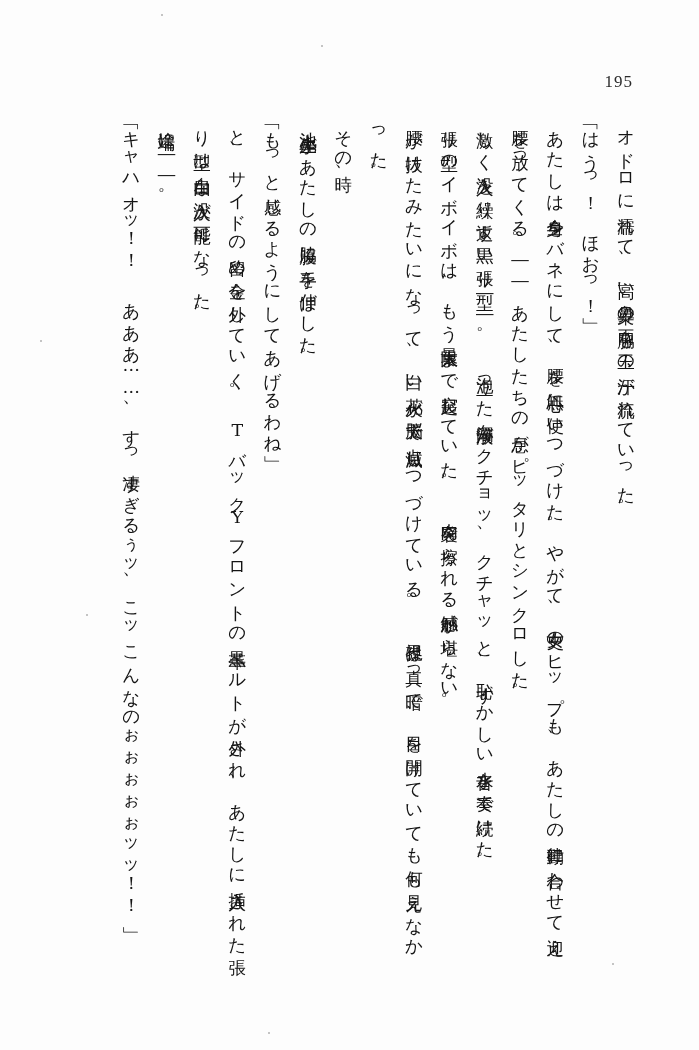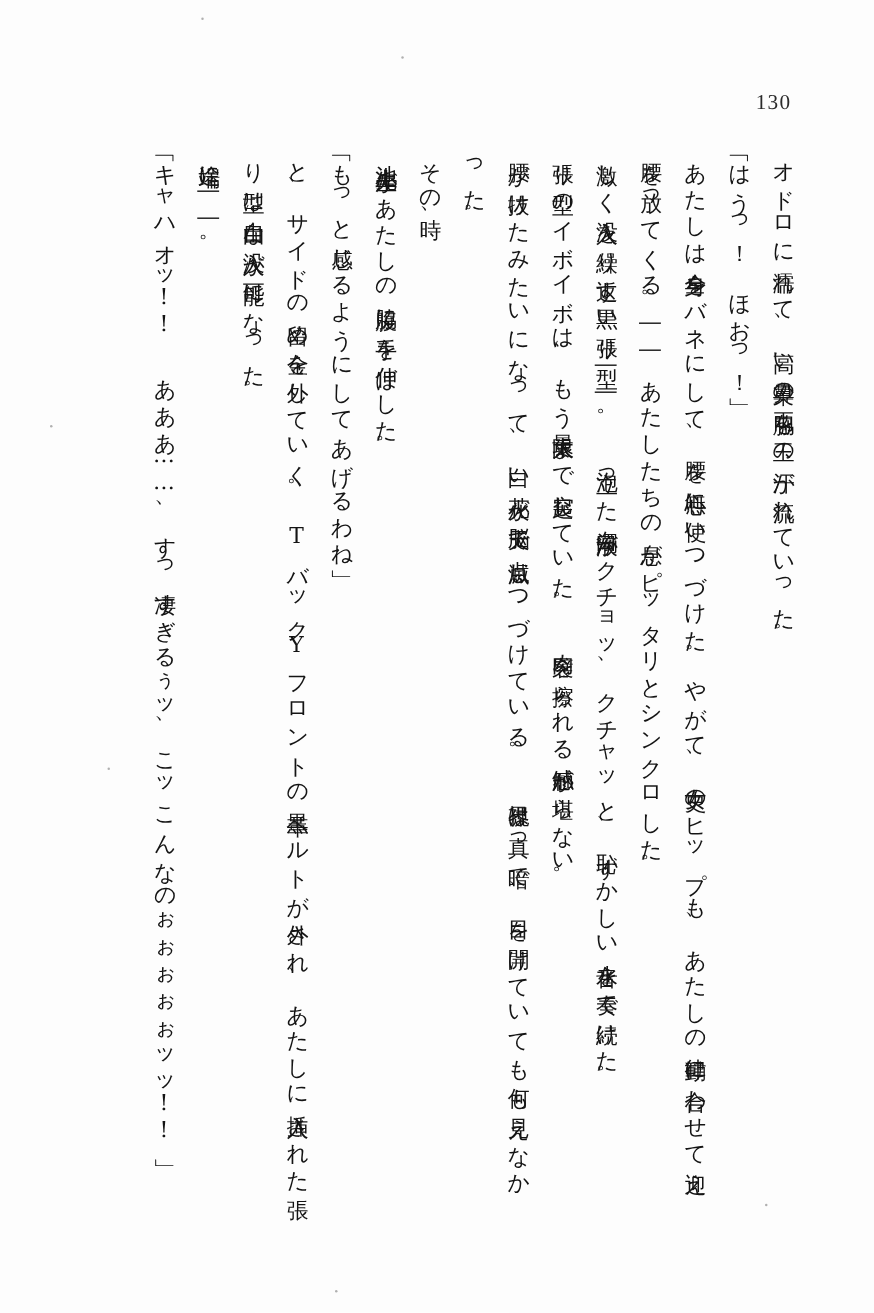--- a/index.html
+++ b/index.html
@@ -62,21 +62,21 @@
     position: absolute;
     background: rgba(0,0,0,0.30);
     border-radius: 50%;
   }
 </style>
 </head>
 <body>
 
 <div class="page">
 
-  <div class="page-number">130</div>
+  <div class="page-number">195</div>
 
   <div class="body-text"><p>オドロに濡れて、高い鼻梁の両脇を玉の汗が流れていった。</p><p>「はうっ！　ほおっ！」</p><p>あたしは全身をバネにして、腰を無心に使いつづけた。やがて、女史のヒップも、あたしの律動に合わせて迎え腰を放ってくる。――あたしたちの息がピッタリとシンクロした。</p><p>激しく没入を繰り返す黒い張り型――。　泡立った白濁液がクチョッ、クチャッと、恥ずかしい水音を奏で続けた。</p><p>張り型のイボイボは、もう最大限まで突起していた。　肉襞を擦られる感触が堪らない。</p><p>腰が抜けたみたいになって、白い花火が脳天で点滅しつづけている。　視界は真っ暗で、目を開けていても何も見えなかった。</p><p>その時、</p><p>池上先生があたしの脇腹に手を伸ばした。</p><p>「もっと感じるようにしてあげるわね」</p><p>と、サイドの留め金を外していく。　TバックYフロントの黒革ベルトが外され、あたしに挿入された張り型は自由な没入が可能になった。</p><p>途端に――。</p><p>「キャハオッ!!　あああ……、すっ凄すぎるぅッ、こッこんなのぉぉぉぉぉッッ!!」</p></div>
 
   <span class="speckle" style="left:161px; top:14px; width:2px; height:2px;"></span>
   <span class="speckle" style="left:321px; top:45px; width:2px; height:2px;"></span>
   <span class="speckle" style="left:86px; top:614px; width:2px; height:2px;"></span>
   <span class="speckle" style="left:268px; top:1032px; width:2px; height:2px;"></span>
   <span class="speckle" style="left:612px; top:963px; width:2px; height:2px;"></span>
   <span class="speckle" style="left:40px; top:340px; width:2px; height:2px;"></span>
 

